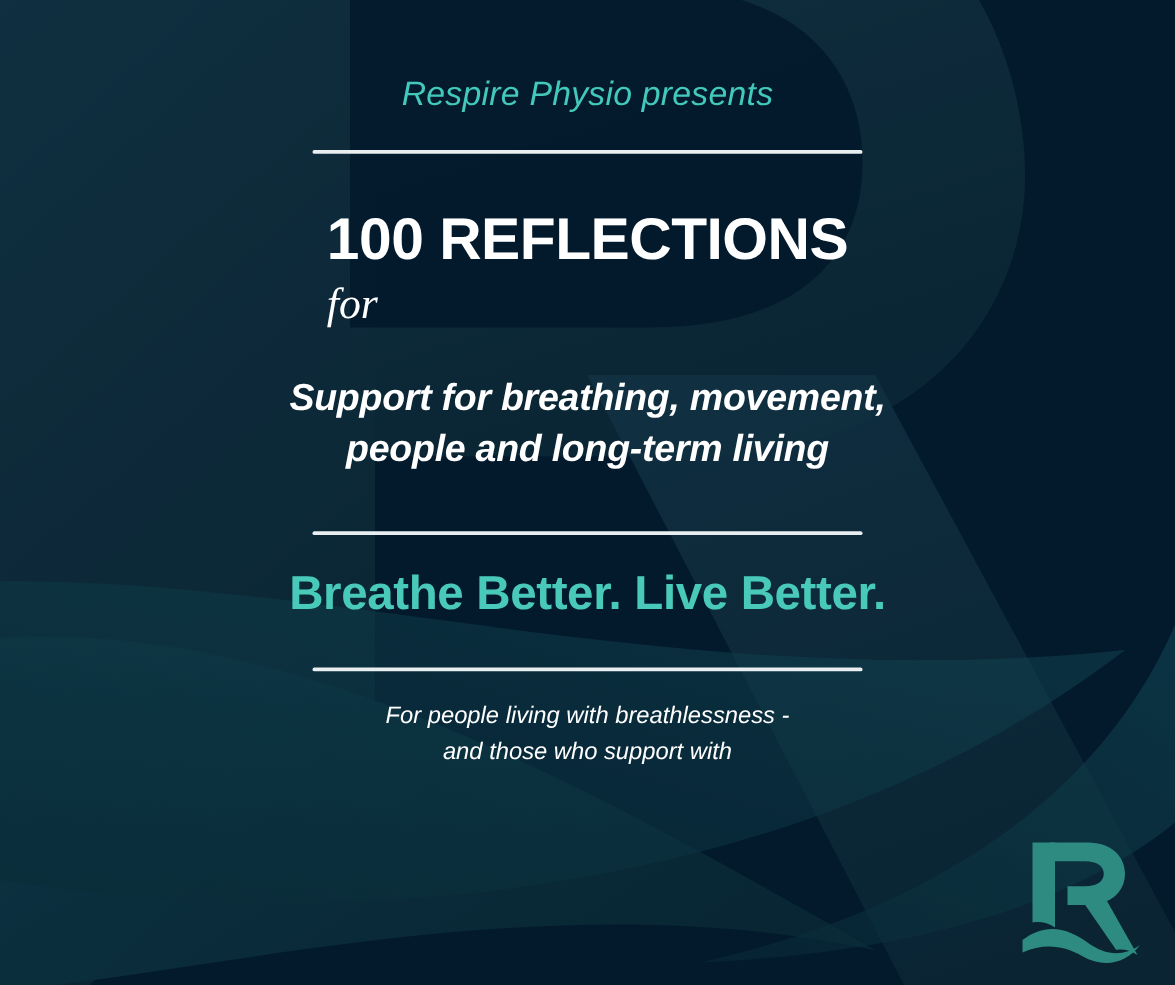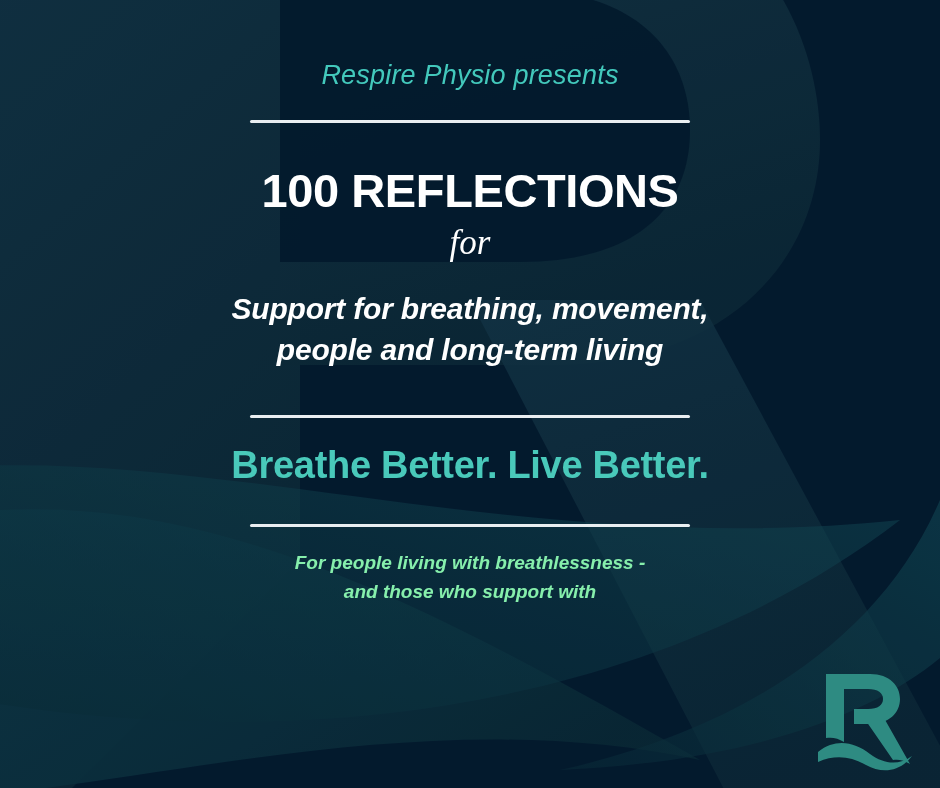--- a/index.html
+++ b/index.html
@@ -54,42 +54,41 @@
     height: 3px;
     background: #e9eef1;
     border-radius: 2px;
   }
   .rule-top    { margin-top: 31px; }
   .rule-mid    { margin-top: 44px; }
   .rule-bottom { margin-top: 40px; }
 
   .title-block {
     margin-top: 43px;
-    text-align: center;
     color: #ffffff;
   }
   .title-line-1,
   .title-line-3 {
     font-size: 47px;
     font-weight: 700;
     letter-spacing: -0.4px;
     line-height: 1.08;
     white-space: nowrap;
   }
   .title-line-2 {
     font-family: "Liberation Serif", serif;
     font-size: 35px;
     font-style: italic;
     font-weight: 400;
     line-height: 1.35;
     margin: 2px 0 2px 0;
   }
 
   .subtitle {
-    margin-top: 20px;
+    margin-top: 30px;
     text-align: center;
     color: #ffffff;
     font-size: 30px;
     font-weight: 700;
     font-style: italic;
     line-height: 1.38;
     letter-spacing: -0.2px;
     max-width: 640px;
   }
 
@@ -99,24 +98,24 @@
     font-size: 38px;
     font-weight: 700;
     letter-spacing: -0.3px;
     line-height: 1;
     white-space: nowrap;
   }
 
   .audience {
     margin-top: 22px;
     text-align: center;
-    color: #86efac;
+    color: #ffffff;
     font-size: 19px;
     font-style: italic;
-    font-weight: 700;
+    font-weight: 400;
     line-height: 1.52;
   }
 
   
   .logo {
     position: absolute;
     right: 20px;
     bottom: 16px;
     width: 106px;
     height: 104px;

